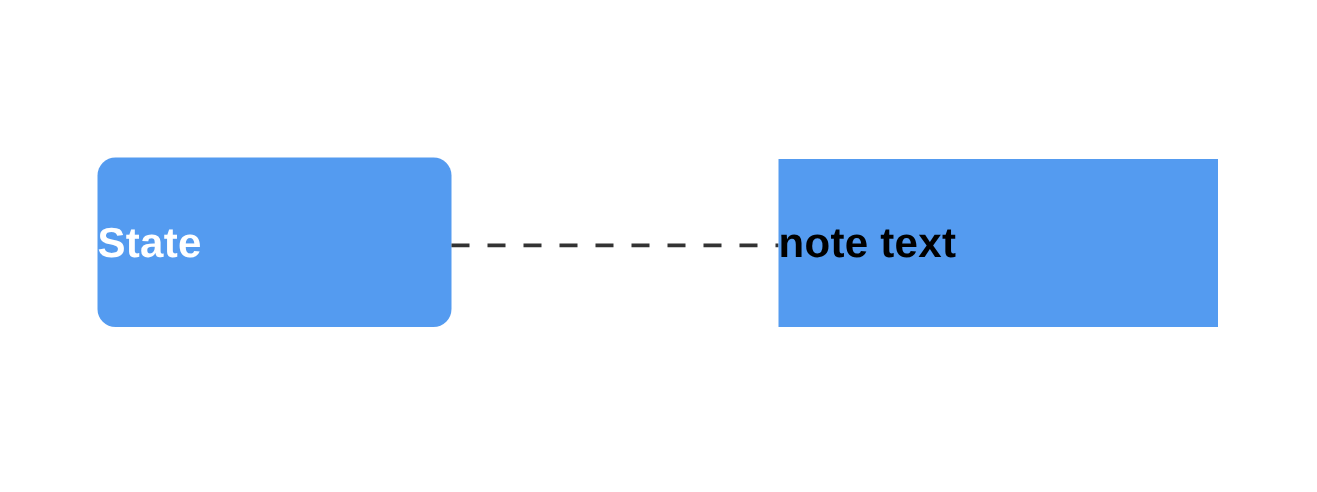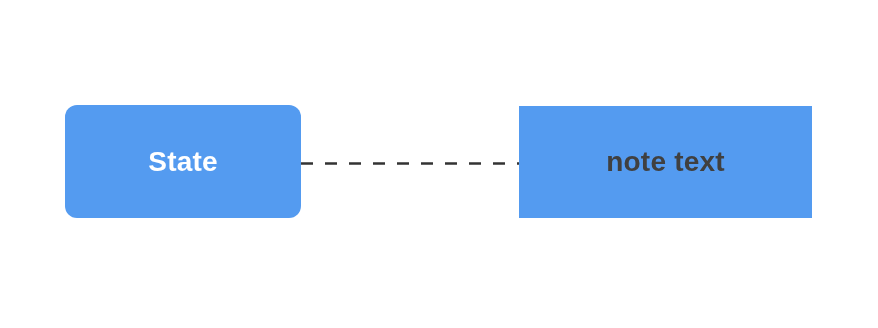--- a/index.html
+++ b/index.html
@@ -17,21 +17,21 @@
   .diagram-canvas {
     position: relative;
     width: 878px;
     height: 328px;
     background: #ffffff;
   }
   .node {
     position: absolute;
     display: flex;
     align-items: center;
-    justify-content: center;
+    justify-content: flex-start;
     box-sizing: border-box;
   }
   .node-label {
     color: #ffffff;
     font-family: "Liberation Sans", sans-serif;
     font-weight: bold;
     font-size: 28px;
     line-height: 1;
     letter-spacing: 0.2px;
     white-space: nowrap;
@@ -75,16 +75,16 @@
     <span class="node-label" style="color: rgb(255, 255, 255);">State</span>
   </div>
 
   <div id="note-edge">
     <svg width="218" height="3" viewBox="0 0 218 3" xmlns="http://www.w3.org/2000/svg">
       <line x1="0" y1="1.5" x2="218" y2="1.5" stroke="#333333" stroke-width="2.5" stroke-dasharray="12 12" stroke-linecap="butt"></line>
     </svg>
   </div>
 
   <div class="node" id="note-node" style="left: 519px; top: 106px; width: 293px; height: 112px; background: rgb(84, 155, 240); border-radius: 0px;">
-    <span class="node-label" style="color: #404040;">note text</span>
+    <span class="node-label" style="color: #000000;">note text</span>
   </div>
 
 </div>
 
 </body></html>

